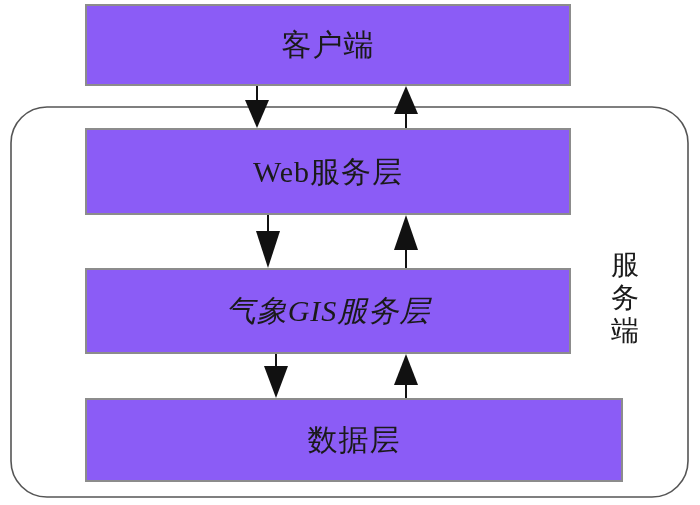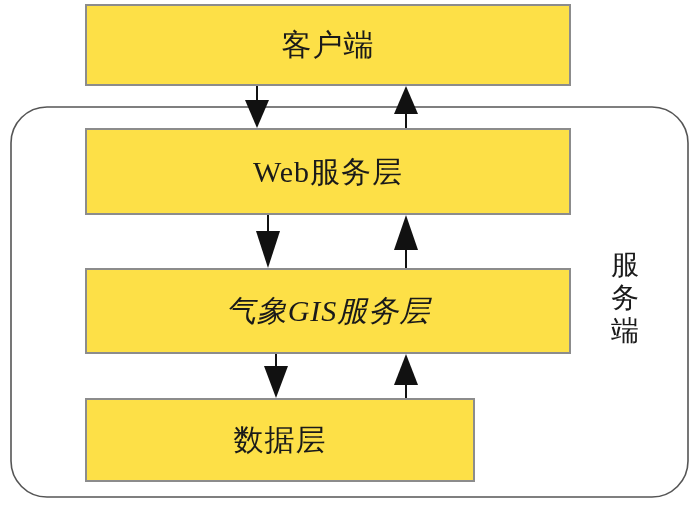--- a/index.html
+++ b/index.html
@@ -22,37 +22,37 @@
     left: 0;
     top: 0;
     width: 700px;
     height: 505px;
     display: block;
   }
   .node-box {
     position: absolute;
     box-sizing: border-box;
     border: 2px solid #8c8c8c;
-    background: #fde047;
+    background: #8b5cf6;
     display: flex;
     align-items: center;
     justify-content: center;
   }
   .node-label {
     font-family: "Liberation Serif", "DejaVu Serif", serif;
     font-size: 30px;
     color: #1a1a1a;
     letter-spacing: 1px;
     line-height: 1;
     white-space: nowrap;
   }
   #box-client   { left: 85px;  top: 4px;   width: 486px; height: 82px; }
   #box-web      { left: 85px;  top: 128px; width: 486px; height: 87px; }
   #box-gis      { left: 85px;  top: 268px; width: 486px; height: 86px; font-style: italic; }
-  #box-data     { left: 85px;  top: 398px; width: 390px; height: 84px; }
+  #box-data     { left: 85px;  top: 398px; width: 538px; height: 84px; }
 
   #server-side-label {
     position: absolute;
     left: 605px;
     top: 248px;
     width: 40px;
     text-align: center;
     font-family: "Liberation Serif", "DejaVu Serif", serif;
     font-size: 28px;
     color: #1a1a1a;

